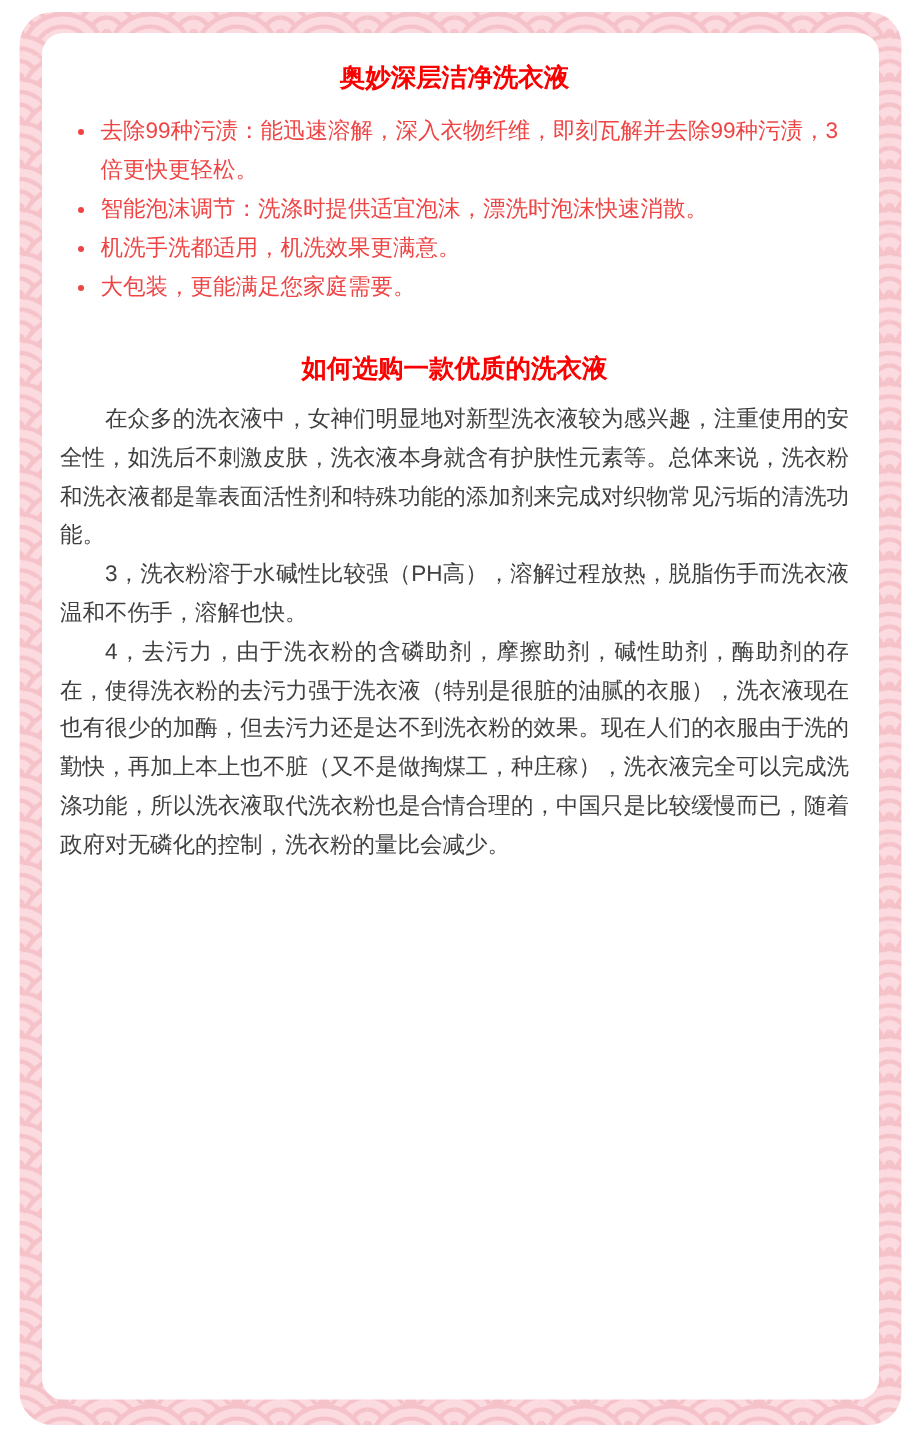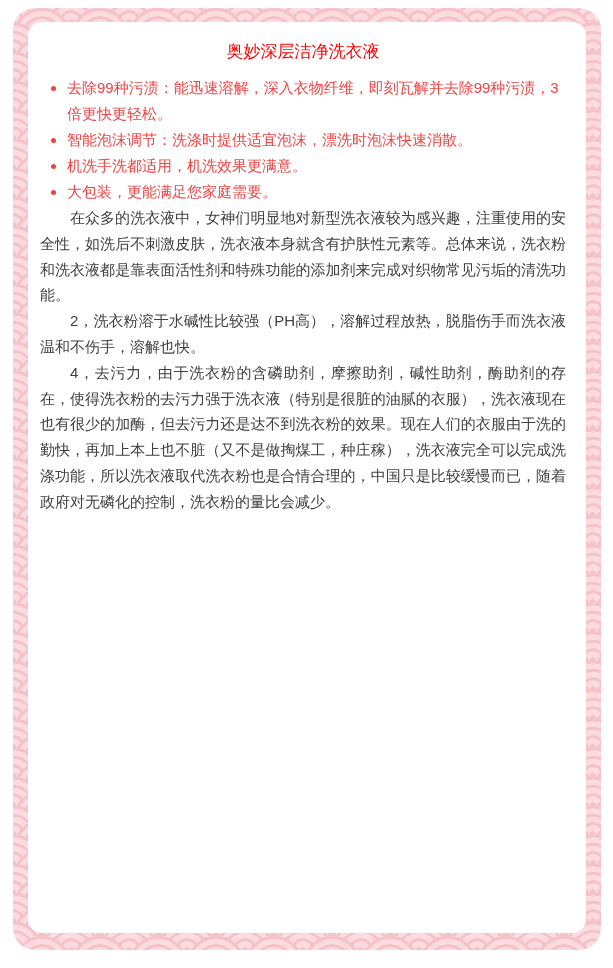--- a/index.html
+++ b/index.html
@@ -28,21 +28,21 @@
     position: absolute;
     left: 15px; top: 14px; right: 15px; bottom: 17px;
     background: #ffffff;
     border-radius: 14px;
     padding: 8px 20px 0 12px;
     overflow: hidden;
   }
   .section-title {
     text-align: center;
     font-size: 17px;
-    font-weight: normal;
+    font-weight: bold;
     color: #fa0000;
     line-height: 24px;
     margin: 10px 0 11px 0;
   }
   .section-title.second {
     margin-top: 29px;
     margin-bottom: 9px;
   }
   .feature-list {
     list-style: disc;
@@ -70,21 +70,22 @@
 
     <h2 class="section-title">奥妙深层洁净洗衣液</h2>
 
     <ul class="feature-list">
       <li>去除99种污渍：能迅速溶解，深入衣物纤维，即刻瓦解并去除99种污渍，3倍更快更轻松。</li>
       <li>智能泡沫调节：洗涤时提供适宜泡沫，漂洗时泡沫快速消散。</li>
       <li>机洗手洗都适用，机洗效果更满意。</li>
       <li>大包装，更能满足您家庭需要。</li>
     </ul>
 
+    <h2 class="section-title second">如何选购一款优质的洗衣液</h2>
 
     <div class="body-text">
       <p>在众多的洗衣液中，女神们明显地对新型洗衣液较为感兴趣，注重使用的安全性，如洗后不刺激皮肤，洗衣液本身就含有护肤性元素等。总体来说，洗衣粉和洗衣液都是靠表面活性剂和特殊功能的添加剂来完成对织物常见污垢的清洗功能。</p>
-      <p>2，洗衣粉溶于水碱性比较强（PH高），溶解过程放热，脱脂伤手而洗衣液温和不伤手，溶解也快。</p>
+      <p>3，洗衣粉溶于水碱性比较强（PH高），溶解过程放热，脱脂伤手而洗衣液温和不伤手，溶解也快。</p>
       <p>4，去污力，由于洗衣粉的含磷助剂，摩擦助剂，碱性助剂，酶助剂的存在，使得洗衣粉的去污力强于洗衣液（特别是很脏的油腻的衣服），洗衣液现在也有很少的加酶，但去污力还是达不到洗衣粉的效果。现在人们的衣服由于洗的勤快，再加上本上也不脏（又不是做掏煤工，种庄稼），洗衣液完全可以完成洗涤功能，所以洗衣液取代洗衣粉也是合情合理的，中国只是比较缓慢而已，随着政府对无磷化的控制，洗衣粉的量比会减少。</p>
     </div>
 
   </div>
 </div>
 
 </body></html>

